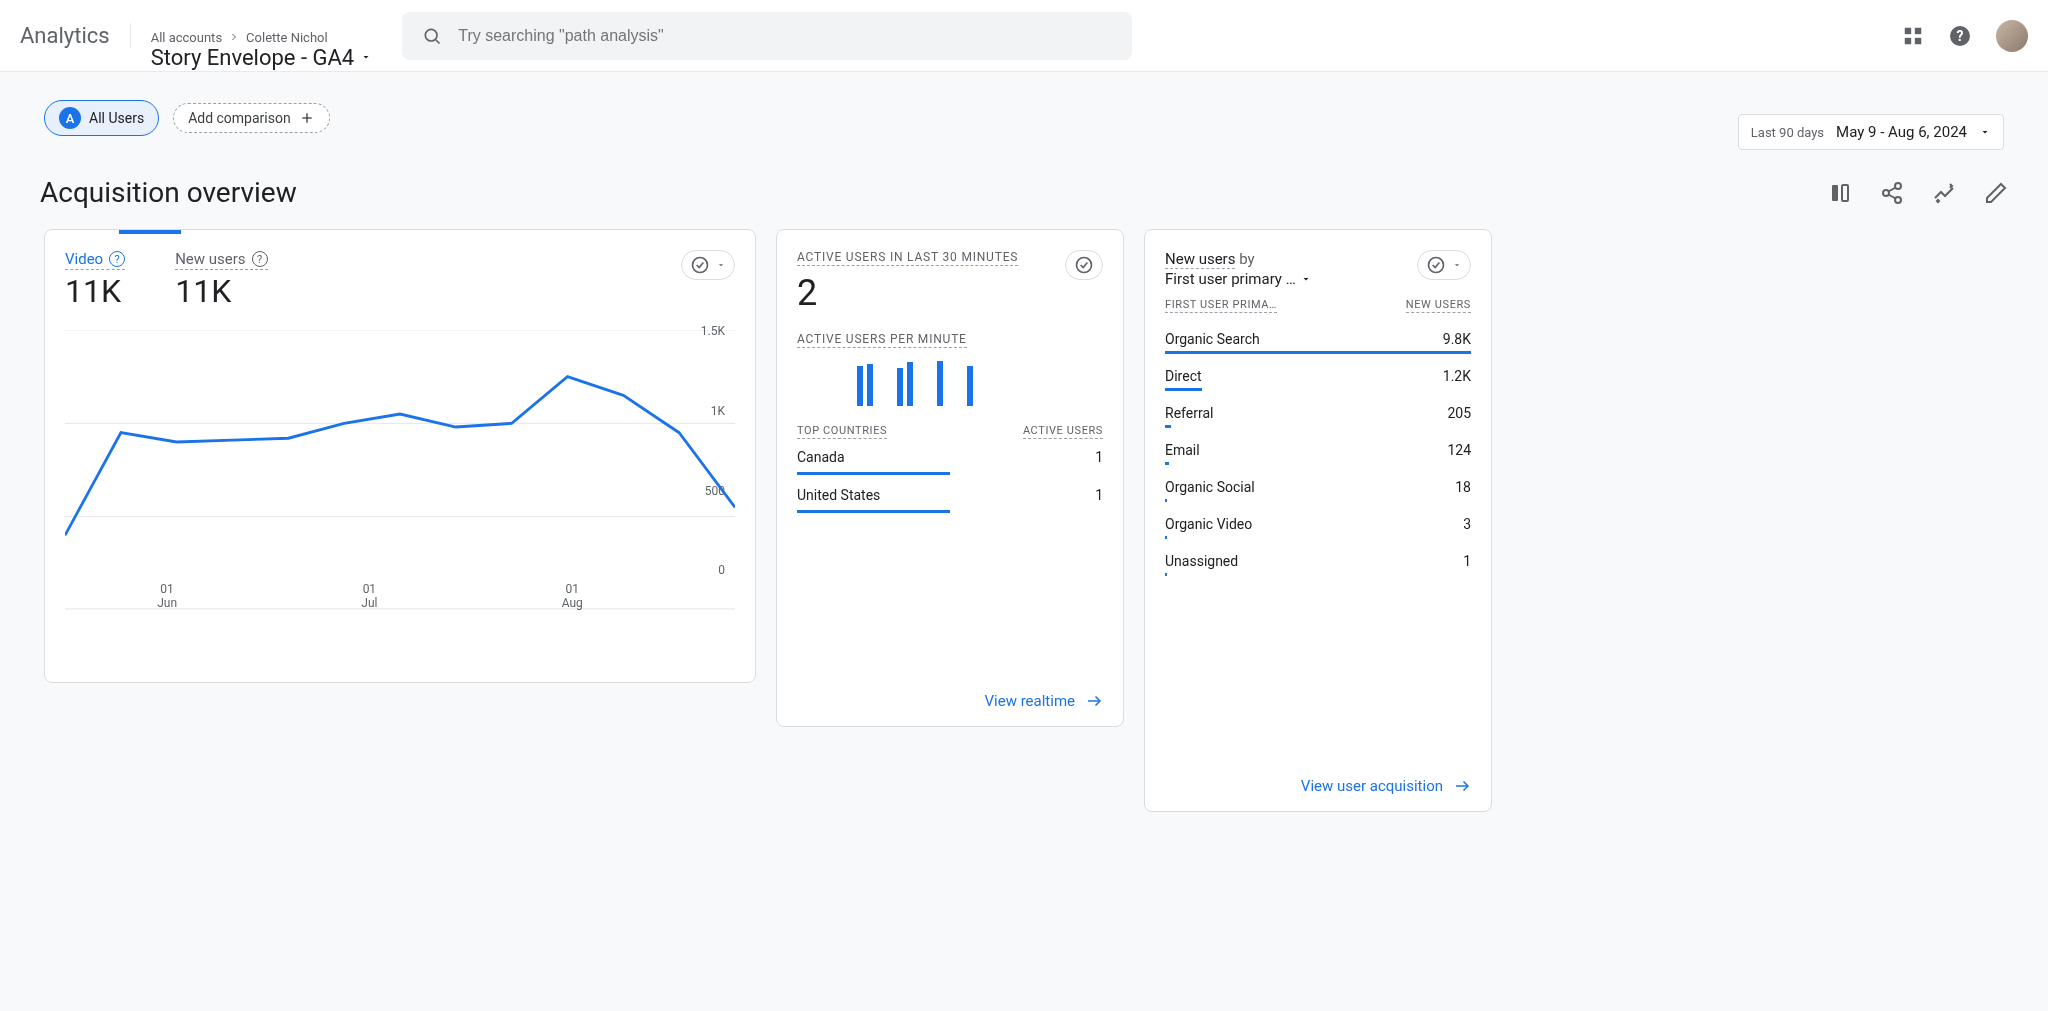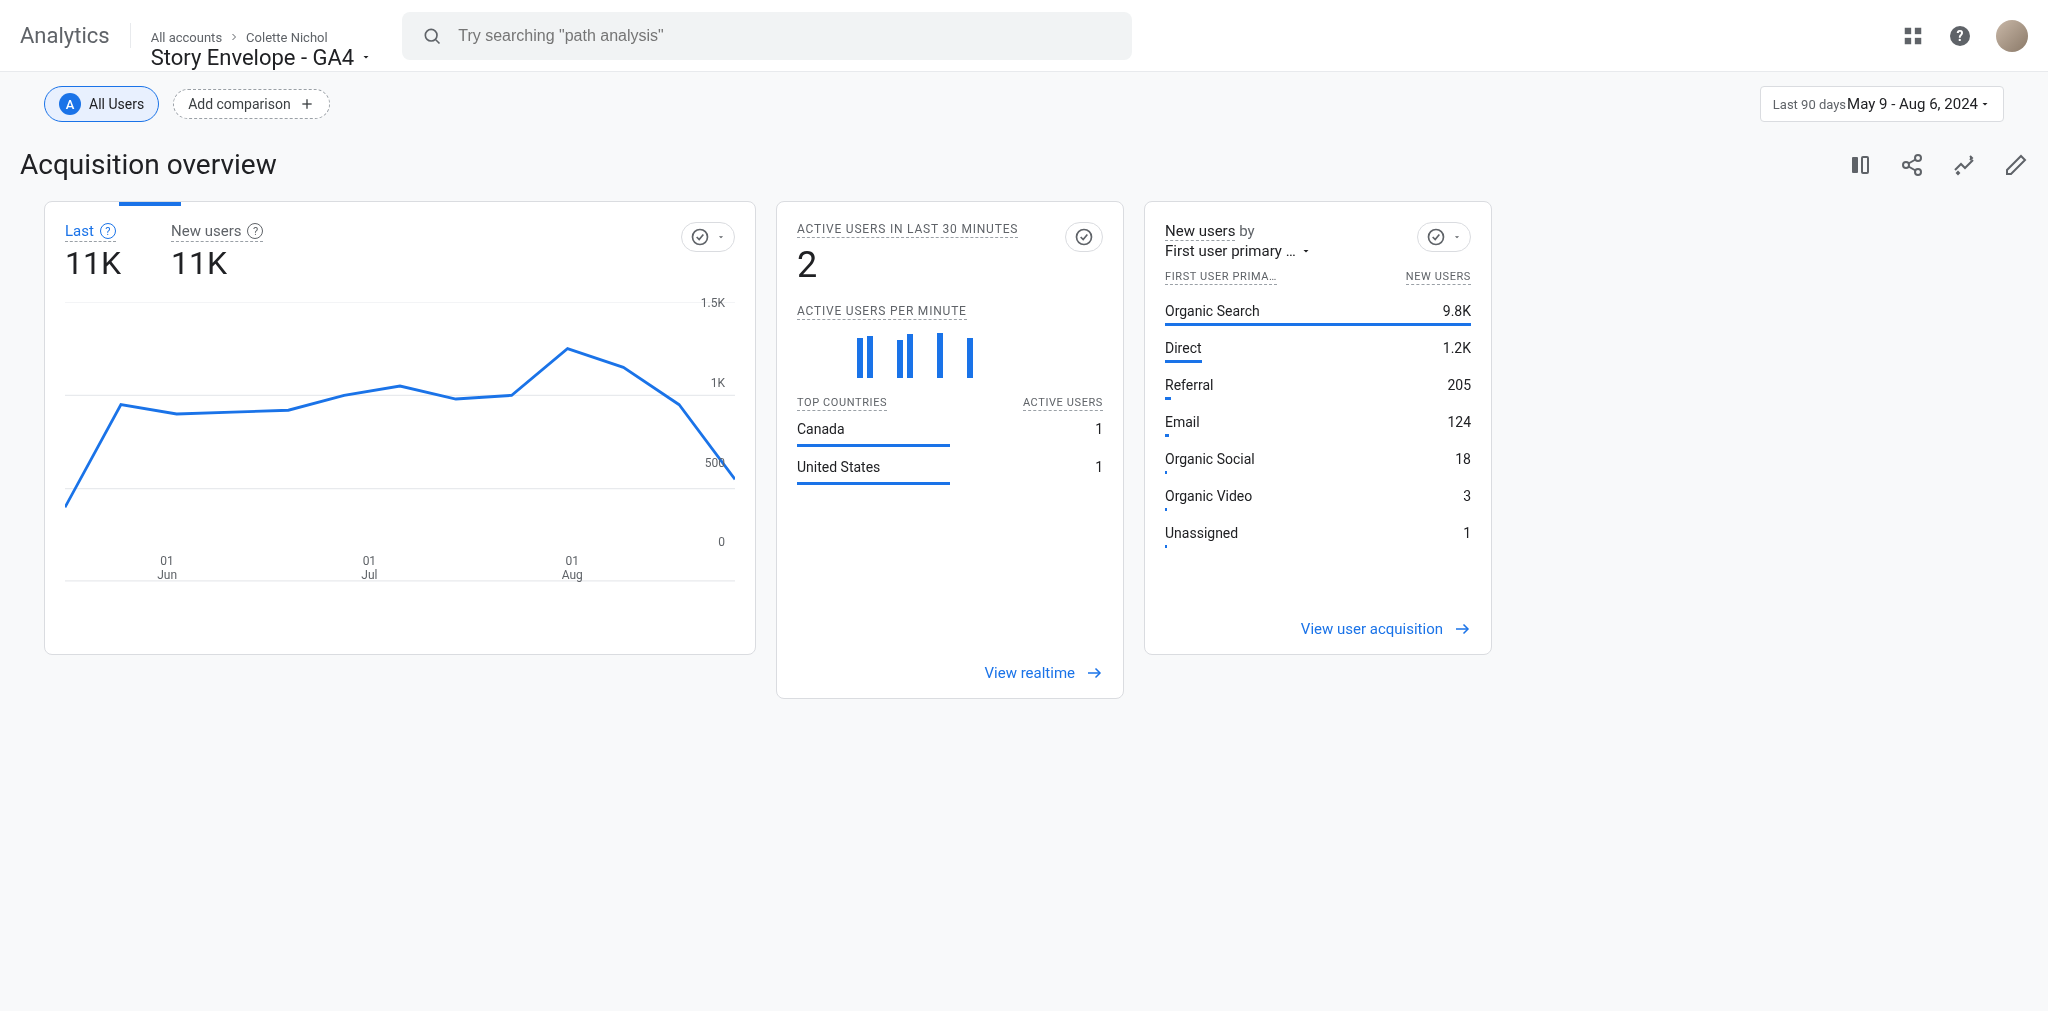--- a/index.html
+++ b/index.html
@@ -15,31 +15,31 @@
 .search-input { border: none; background: transparent; font-size: 16px; color: #5f6368; flex: 1; outline: none; }
 .header-actions { margin-left: auto; display: flex; align-items: center; gap: 24px; }
 .icon-btn { color: #5f6368; cursor: pointer; display: flex; align-items: center; justify-content: center; }
 .avatar { width: 32px; height: 32px; border-radius: 50%; background: linear-gradient(135deg, #c9b8a8, #8a7968); }
 .toolbar { display: flex; align-items: center; padding: 14px 44px; gap: 14px; }
 .chip { display: inline-flex; align-items: center; gap: 8px; padding: 6px 14px; border-radius: 20px; font-size: 14px; cursor: pointer; }
 .chip-primary { background: #e8f0fe; border: 1px solid #1a73e8; color: #202124; }
 .chip-badge { width: 22px; height: 22px; border-radius: 50%; background: #1a73e8; color: #fff; display: flex; align-items: center; justify-content: center; font-size: 13px; font-weight: 500; }
 .chip-add { background: #fff; border: 1.5px dashed #9aa0a6; color: #3c4043; }
 .toolbar-right { margin-left: auto; display: flex; align-items: center; }
-.date-range { background: #fff; border: 1px solid #dadce0; border-radius: 4px; padding: 8px 12px; display: flex; align-items: center; gap: 1px; cursor: pointer; }
+.date-range { background: #fff; border: 1px solid #dadce0; border-radius: 4px; padding: 8px 12px; display: flex; align-items: center; gap: 12px; cursor: pointer; margin-top: 28px; }
 .date-label { font-size: 13px; color: #5f6368; }
 .date-value { font-size: 15px; color: #202124; }
-.page-header { display: flex; align-items: center; padding: 12px 20px 20px; }
+.page-header { display: flex; align-items: center; padding: 12px 40px 20px; }
 .page-title { font-size: 28px; font-weight: 400; color: #202124; }
 .page-actions { margin-left: auto; display: flex; gap: 28px; }
 .cards { display: flex; gap: 20px; padding: 0 44px 30px; }
 .card { background: #fff; border: 1px solid #dadce0; border-radius: 8px; padding: 20px; }
 .card-1 { width: 712px; height: 454px; position: relative; }
 .card-2 { width: 348px; height: 498px; position: relative; }
-.card-3 { width: 348px; height: 454px; position: relative; }
+.card-3 { width: 348px; height: 583px; position: relative; }
 .tab-indicator { position: absolute; top: 0; left: 74px; width: 62px; height: 4px; background: #1a73e8; }
 .metrics-row { display: flex; gap: 50px; align-items: flex-start; }
 .metric { display: flex; flex-direction: column; gap: 2px; }
 .metric-label { font-size: 15px; color: #5f6368; display: flex; align-items: center; gap: 6px; border-bottom: 1px dashed #9aa0a6; padding-bottom: 1px; width: fit-content; }
 .metric-label.active { color: #1a73e8; }
 .metric-value { font-size: 32px; font-weight: 400; color: #202124; }
 .help-icon { width: 16px; height: 16px; border: 1.5px solid currentColor; border-radius: 50%; display: flex; align-items: center; justify-content: center; font-size: 11px; }
 .card-menu { position: absolute; top: 20px; right: 20px; display: flex; align-items: center; border: 1px solid #dadce0; border-radius: 20px; padding: 4px 8px; gap: 6px; cursor: pointer; }
 .check-circle { width: 20px; height: 20px; }
 .chart-area { position: relative; margin-top: 20px; height: 280px; }
@@ -178,21 +178,21 @@
           <circle cx="12" cy="12" r="9"></circle>
           <polyline points="8 12 11 15 16 9"></polyline>
         </svg>
       <svg width="10" height="10" viewBox="0 0 24 24" fill="#5f6368">
           <path d="M7 10l5 5 5-5z"></path>
         </svg>
     </div>
     <div class="metrics-row">
       <div class="metric">
         <div class="metric-label active">
-          <span>Last</span>
+          <span>Video</span>
           <span class="help-icon">?</span>
         </div>
         <div class="metric-value">11K</div>
       </div>
       <div class="metric">
         <div class="metric-label">
           <span>New users</span>
           <span class="help-icon">?</span>
         </div>
         <div class="metric-value">11K</div>

